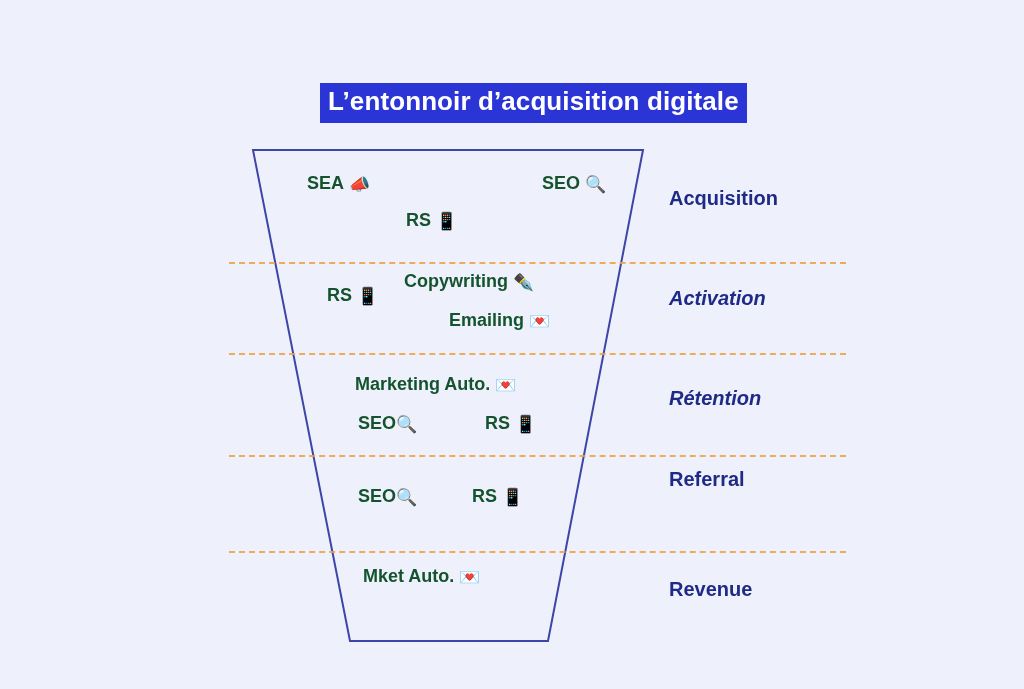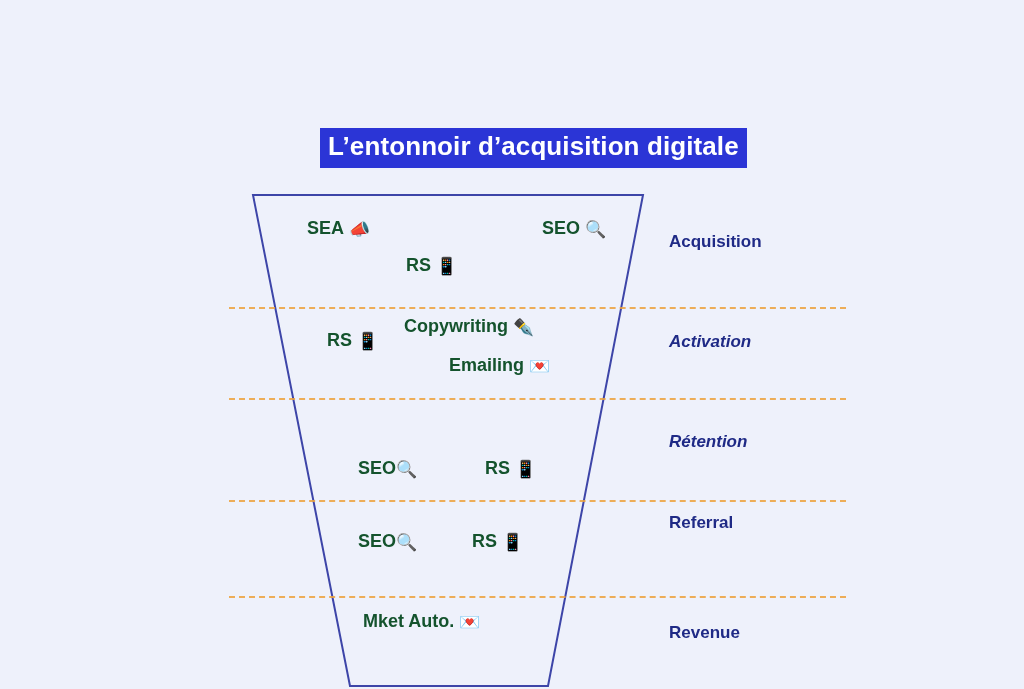--- a/index.html
+++ b/index.html
@@ -15,21 +15,20 @@
     overflow: hidden;
     position: relative;
   }
 
   #canvas {
     position: absolute;
     left: 0;
     top: 0;
     width: 1024px;
     height: 501px;
-    margin-top: 45px;
   }
 
   
   #title-banner {
     position: absolute;
     left: 320px;
     top: 83px;
     padding: 4px 8px 7px 8px;
     background: #2b35d6;
     color: #ffffff;
@@ -58,21 +57,21 @@
     height: 0;
     border-top: 2px dashed #eda23c;
     opacity: 0.85;
   }
 
   
   .stage-label {
     position: absolute;
     left: 669px;
     color: #1f2a86;
-    font-size: 17px;
+    font-size: 20px;
     font-weight: bold;
     white-space: nowrap;
   }
 
   
   .tactic {
     position: absolute;
     color: #14532d;
     font-size: 18px;
     font-weight: bold;
@@ -130,20 +129,23 @@
   </div>
 
   <div class="tactic" style="left:404px; top:272px;">
     <span>Copywriting</span><span class="emoji spaced">✒️</span>
   </div>
 
   <div class="tactic" style="left:449px; top:311px;">
     <span>Emailing</span><span class="emoji spaced">💌</span>
   </div>
 
+  <div class="tactic" style="left:355px; top:375px;">
+    <span>Marketing Auto.</span><span class="emoji spaced">💌</span>
+  </div>
 
   <div class="tactic" style="left:358px; top:414px;">
     <span>SEO</span><span class="emoji tight">🔍</span>
   </div>
 
   <div class="tactic" style="left:485px; top:414px;">
     <span>RS</span><span class="emoji spaced">📱</span>
   </div>
 
   <div class="tactic" style="left:358px; top:487px;">

